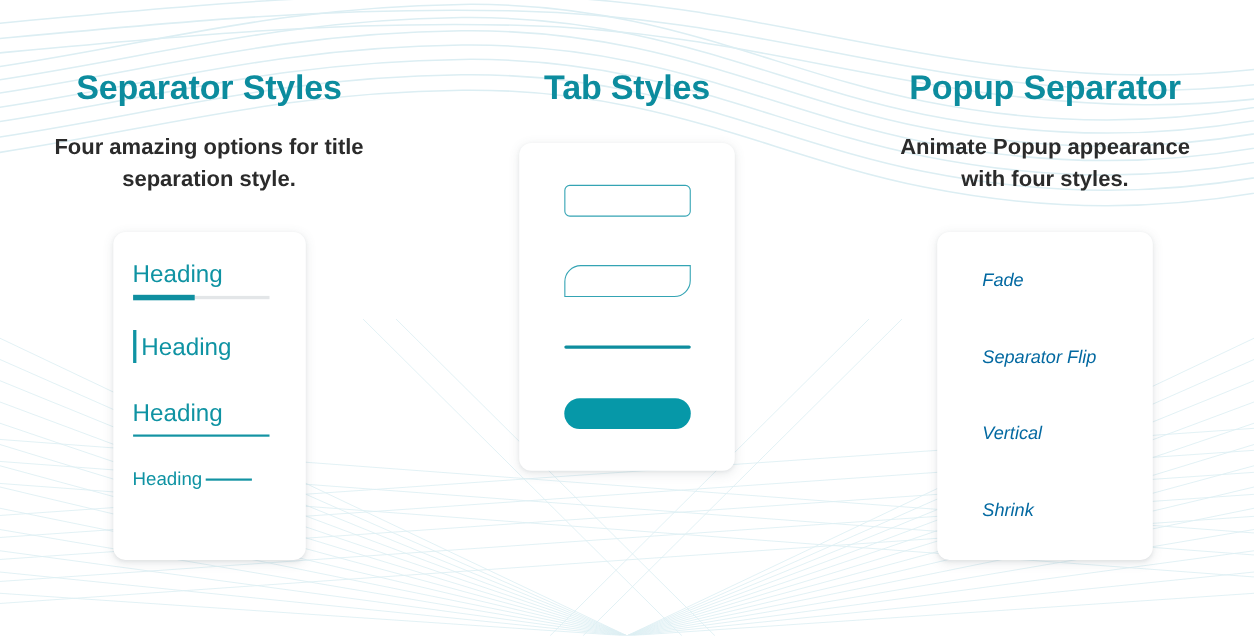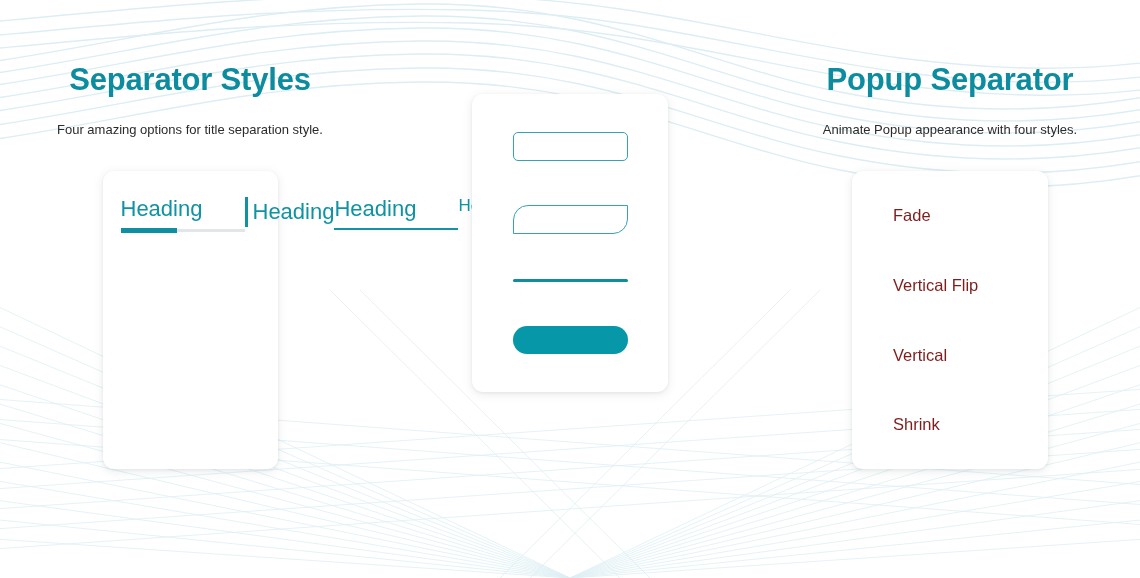--- a/index.html
+++ b/index.html
@@ -45,44 +45,44 @@
     font-size: 31px;
     font-weight: bold;
     color: #0c8c9e;
     letter-spacing: -0.2px;
     line-height: 1.15;
     margin: 0;
     text-align: center;
   }
   .col-sub {
     margin: 22px 0 0 0;
-    font-size: 13px;
+    font-size: 20px;
     line-height: 1.48;
     color: #2b2b2b;
     text-align: center;
     max-width: 300px;
-    font-weight: normal;
+    font-weight: bold;
   }
 
   
   .card {
     margin-top: 32px;
     background: #ffffff;
     border-radius: 11px;
     box-shadow: 0 2px 10px rgba(80,90,100,0.13), 0 1px 3px rgba(80,90,100,0.08);
     box-sizing: border-box;
   }
 
   
   #card-separators {
     width: 175px;
     height: 298px;
     padding: 26px 18px 18px 18px;
     display: flex;
-    flex-direction: row;
+    flex-direction: column;
   }
   .sep-item {
     flex: 1 1 0;
     display: flex;
     flex-direction: column;
     justify-content: flex-start;
   }
   .sep-label {
     color: #0f93a3;
     font-size: 22px;
@@ -185,23 +185,24 @@
     height: 298px;
     padding: 36px 0 36px 0;
     display: flex;
     flex-direction: column;
     justify-content: space-between;
     align-items: flex-start;
   }
   .anim-item {
     padding-left: 41px;
     font-size: 16.5px;
-    color: #7f1d1d;
+    color: #0369a1;
     line-height: 1;
     white-space: nowrap;
+    font-style: italic;
   }
 </style>
 </head>
 <body>
 
 <svg id="bg-decor" viewBox="0 0 1140 578" width="1140" height="578" xmlns="http://www.w3.org/2000/svg">
   <g fill="none" stroke="#dceef3" stroke-width="1.4">
     <path d="M-10 62 C 140 40 250 6 420 4 C 600 2 700 64 840 92 C 960 116 1060 112 1150 96"></path>
     <path d="M-10 74 C 140 52 250 18 420 16 C 600 14 700 76 840 104 C 960 128 1060 124 1150 108"></path>
     <path d="M-10 86 C 140 64 250 30 420 28 C 600 26 700 88 840 116 C 960 140 1060 136 1150 120"></path>
@@ -284,34 +285,35 @@
         <div class="sep-row-4">
           <span class="sep-label">Heading</span>
           <div class="sep-line-right"></div>
         </div>
       </div>
 
     </div>
   </div>
 
   <div class="column">
+    <div class="col-title">Tab Styles</div>
 
     <div class="card" id="card-tabs">
       <div class="tab-demo tab-rect"></div>
       <div class="tab-demo tab-skew"></div>
       <div class="tab-demo tab-line"></div>
       <div class="tab-demo tab-pill"></div>
     </div>
   </div>
 
   <div class="column">
     <div class="col-title">Popup Separator</div>
     <div class="col-sub">Animate Popup appearance with four styles.</div>
 
     <div class="card" id="card-animations">
       <div class="anim-item">Fade</div>
-      <div class="anim-item">Vertical Flip</div>
+      <div class="anim-item">Separator Flip</div>
       <div class="anim-item">Vertical</div>
       <div class="anim-item">Shrink</div>
     </div>
   </div>
 
 </div>
 
 </body></html>

